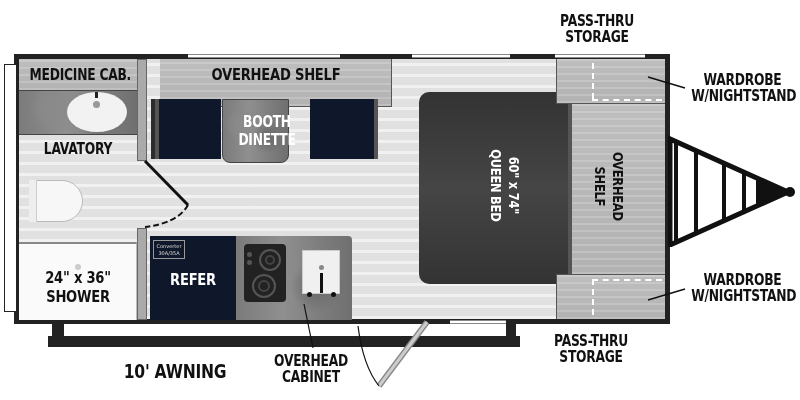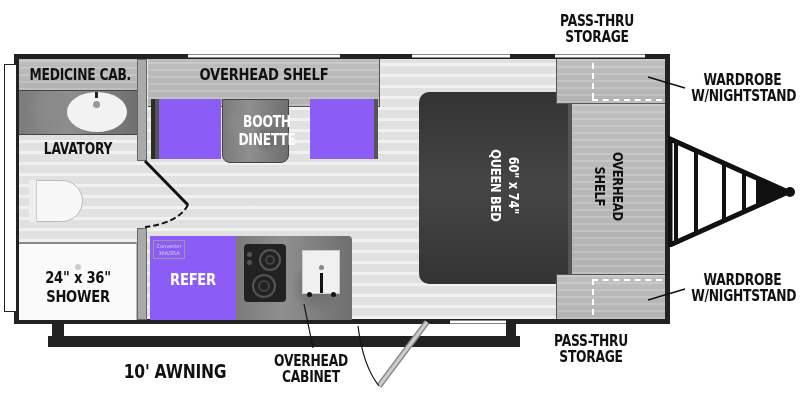--- a/index.html
+++ b/index.html
@@ -14,21 +14,21 @@
       repeating-linear-gradient(0deg, rgba(255,255,255,0.10) 0 2px, rgba(0,0,0,0.03) 2px 7px),
       linear-gradient(180deg,#c4c4c4,#b8b8b8); }
   .floor { background:
       repeating-linear-gradient(0deg, rgba(255,255,255,0.35) 0 3px, rgba(200,200,200,0.25) 3px 11px),
       #e9e9e9; }
   .stone { background:
       radial-gradient(circle at 30% 40%, #8a8a8a 0 10%, transparent 30%),
       radial-gradient(circle at 70% 60%, #6e6e6e 0 8%, transparent 28%),
       linear-gradient(90deg,#7b7b7b,#8f8f8f 40%,#6f6f6f); }
   .wall { background:#222; }
-  .dark { background:#8b5cf6;text-decoration:underline; }
+  .dark { background:#0f172a;text-decoration:underline; }
 </style>
 </head>
 <body>
 
 <div class="abs wall" style="left:14px;top:54px;width:656px;height:270px;"></div>
 
 <div class="abs floor" style="left:19px;top:59px;width:646px;height:260px;"></div>
 
 <div class="abs" style="left:188px;top:54px;width:152px;height:4px;background:#fff;border-top:1px solid #888;border-bottom:1px solid #888;"></div>
 <div class="abs" style="left:412px;top:54px;width:98px;height:4px;background:#fff;border-top:1px solid #888;border-bottom:1px solid #888;"></div>
@@ -59,21 +59,21 @@
 
 <div class="abs" style="left:29px;top:180px;width:54px;height:42px;background:#f7f7f7;border:1px solid #bbb;border-radius:6px 22px 22px 6px;"></div>
 <div class="abs" style="left:29px;top:180px;width:8px;height:42px;background:#eee;border-right:1px solid #ccc;"></div>
 
 <div class="abs" style="left:19px;top:242px;width:118px;height:78px;background:#fafafa;border-top:2px solid #888;border-right:1px solid #bbb;">
   <div class="abs" style="left:56px;top:20px;width:6px;height:6px;border-radius:50%;background:#ccc;"></div>
   <div class="lbl" style="left:0;width:118px;top:26px;font-size:16px;">24" x 36"</div>
   <div class="lbl" style="left:0;width:118px;top:45px;font-size:16px;">SHOWER</div>
 </div>
 
-<div class="abs wood" style="left:148px;top:59px;width:232px;height:48px;border-bottom:1px solid #555;border-right:1px solid #555;">
+<div class="abs wood" style="left:160px;top:59px;width:232px;height:48px;border-bottom:1px solid #555;border-right:1px solid #555;">
   <div class="lbl" style="left:0;width:232px;top:8px;font-size:16px;">OVERHEAD SHELF</div>
 </div>
 
 <div class="abs dark" style="left:151px;top:99px;width:70px;height:60px;border-left:4px solid #2c2c2c;box-shadow:inset 4px 0 0 #555;"></div>
 <div class="abs dark" style="left:310px;top:99px;width:68px;height:60px;box-shadow:inset -4px 0 0 #555;"></div>
 <div class="abs stone" style="left:222px;top:99px;width:67px;height:64px;border-radius:0 0 8px 8px;border:1px solid #444;">
   <div class="lbl w" style="left:0;width:88px;top:15px;font-size:15px;">BOOTH</div>
   <div class="lbl w" style="left:0;width:88px;top:33px;font-size:15px;">DINETTE</div>
 </div>
 

